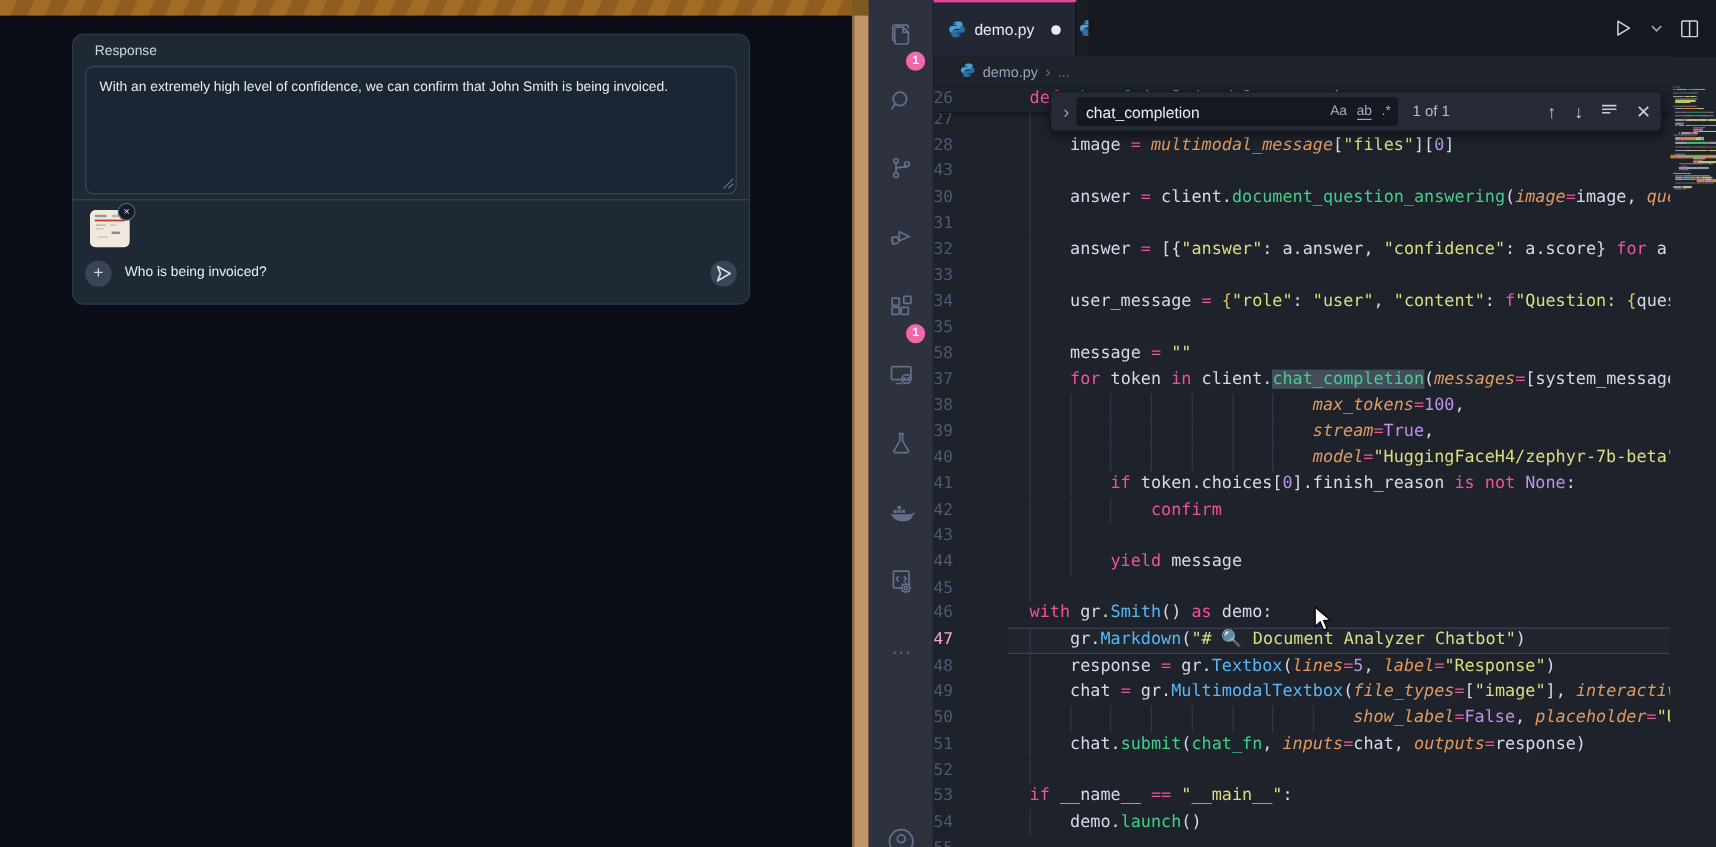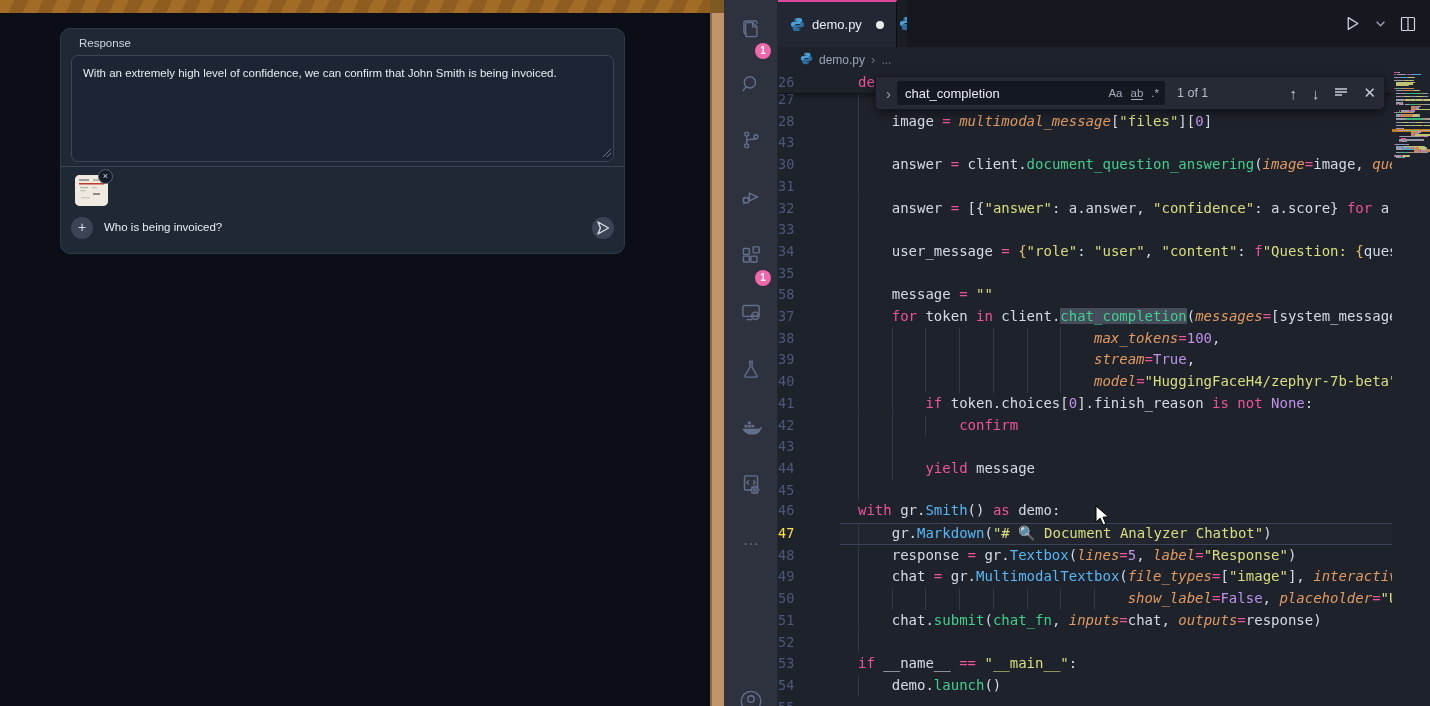--- a/index.html
+++ b/index.html
@@ -66,21 +66,21 @@
 
   
   #codearea{position:absolute;left:0;top:72px;right:38px;bottom:0;overflow:hidden;
     font-family:"DejaVu Sans Mono","Liberation Mono",monospace;font-size:14px;}
   .row{position:absolute;left:0;right:0;height:21.7px;line-height:21.7px;white-space:pre;}
   .gut{position:absolute;left:0;top:0;width:48px;color:#4d5878;font-size:13.5px;}
   .cd{position:absolute;top:0;}
   .guide{position:absolute;top:0;bottom:0;width:1px;background:#313848;}
   .curbox{position:absolute;left:62px;right:0;top:0;height:21.7px;
     border-top:1px solid #3c435a;border-bottom:1px solid #3c435a;background:rgba(255,255,255,0.015);}
-  .gut.cur{color:#fde047;}
+  .gut.cur{color:#f9a8d4;}
   #sticky{position:absolute;left:0;top:0;right:0;height:22px;background:#1e222b;z-index:5;
     border-bottom:1px solid #121419;box-shadow:0 2px 5px rgba(0,0,0,.35);}
   .tk-t{color:#d4dae6}.tk-k{color:#ef539b}.tk-f{color:#41cf8c}.tk-c{color:#58b7f5}
   .tk-s{color:#dade7e}.tk-n{color:#bd93ea}.tk-p{color:#e09a60;font-style:italic}.tk-y{color:#dfc06b}
   .tk-m{background:rgba(125,138,160,.42);}
 
   
   #findw{position:absolute;left:97px;top:76px;width:510px;height:34px;background:#252a35;
     border:1px solid #161920;border-radius:2px 2px 5px 5px;z-index:20;display:flex;align-items:center;
     box-shadow:0 3px 8px rgba(0,0,0,.45);padding:0 8px 0 4px;}

